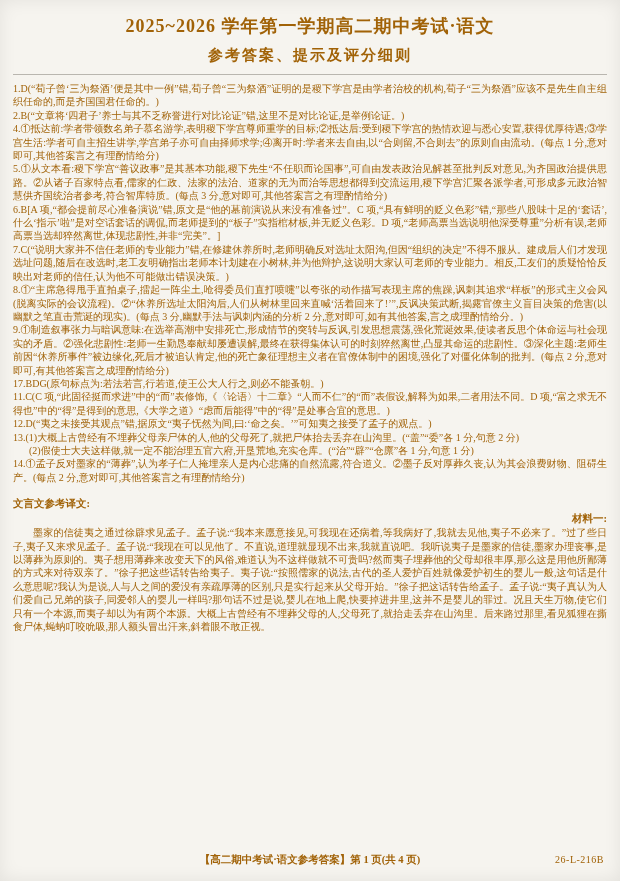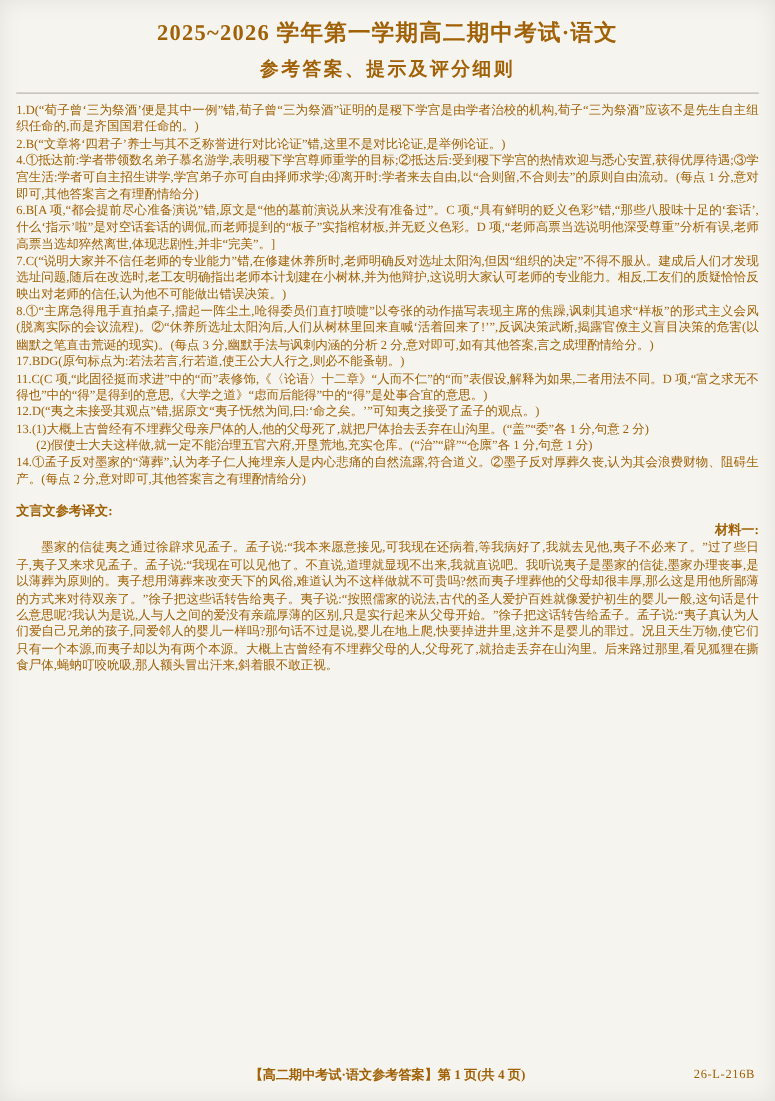--- a/index.html
+++ b/index.html
@@ -85,23 +85,25 @@
 <div class="page">
 
   <div class="title">2025~2026 学年第一学期高二期中考试·语文</div>
   <div class="subtitle">参考答案、提示及评分细则</div>
   <div class="rule"></div>
 
   <div class="body-text">
       <p>1.D(“荀子曾‘三为祭酒’便是其中一例”错,荀子曾“三为祭酒”证明的是稷下学宫是由学者治校的机构,荀子“三为祭酒”应该不是先生自主组织任命的,而是齐国国君任命的。)</p>
       <p>2.B(“文章将‘四君子’养士与其不乏称誉进行对比论证”错,这里不是对比论证,是举例论证。)</p>
       <p>4.①抵达前:学者带领数名弟子慕名游学,表明稷下学宫尊师重学的目标;②抵达后:受到稷下学宫的热情欢迎与悉心安置,获得优厚待遇;③学宫生活:学者可自主招生讲学,学宫弟子亦可自由择师求学;④离开时:学者来去自由,以“合则留,不合则去”的原则自由流动。(每点 1 分,意对即可,其他答案言之有理酌情给分)</p>
+      <p>5.①从文本看:稷下学宫“善议政事”是其基本功能,稷下先生“不任职而论国事”,可自由发表政治见解甚至批判反对意见,为齐国政治提供思路。②从诸子百家特点看,儒家的仁政、法家的法治、道家的无为而治等思想都得到交流运用,稷下学宫汇聚各派学者,可形成多元政治智慧供齐国统治者参考,符合智库特质。(每点 3 分,意对即可,其他答案言之有理酌情给分)</p>
       <p>6.B[A 项,“都会提前尽心准备演说”错,原文是“他的墓前演说从来没有准备过”。C 项,“具有鲜明的贬义色彩”错,“那些八股味十足的‘套话’,什么‘指示’啦”是对空话套话的调侃,而老师提到的“板子”实指棺材板,并无贬义色彩。D 项,“老师高票当选说明他深受尊重”分析有误,老师高票当选却猝然离世,体现悲剧性,并非“完美”。]</p>
       <p>7.C(“说明大家并不信任老师的专业能力”错,在修建休养所时,老师明确反对选址太阳沟,但因“组织的决定”不得不服从。建成后人们才发现选址问题,随后在改选时,老工友明确指出老师本计划建在小树林,并为他辩护,这说明大家认可老师的专业能力。相反,工友们的质疑恰恰反映出对老师的信任,认为他不可能做出错误决策。)</p>
       <p>8.①“主席急得甩手直拍桌子,擂起一阵尘土,呛得委员们直打喷嚏”以夸张的动作描写表现主席的焦躁,讽刺其追求“样板”的形式主义会风(脱离实际的会议流程)。②“休养所选址太阳沟后,人们从树林里回来直喊‘活着回来了!’”,反讽决策武断,揭露官僚主义盲目决策的危害(以幽默之笔直击荒诞的现实)。(每点 3 分,幽默手法与讽刺内涵的分析 2 分,意对即可,如有其他答案,言之成理酌情给分。)</p>
+      <p>9.①制造叙事张力与暗讽意味:在选举高潮中安排死亡,形成情节的突转与反讽,引发思想震荡,强化荒诞效果,使读者反思个体命运与社会现实的矛盾。②强化悲剧性:老师一生勤恳奉献却屡遭误解,最终在获得集体认可的时刻猝然离世,凸显其命运的悲剧性。③深化主题:老师生前因“休养所事件”被边缘化,死后才被追认肯定,他的死亡象征理想主义者在官僚体制中的困境,强化了对僵化体制的批判。(每点 2 分,意对即可,有其他答案言之成理酌情给分)</p>
       <p>17.BDG(原句标点为:若法若言,行若道,使王公大人行之,则必不能蚤朝。)</p>
       <p>11.C(C 项,“此固径挺而求进”中的“而”表修饰,《〈论语〉十二章》“人而不仁”的“而”表假设,解释为如果,二者用法不同。D 项,“富之求无不得也”中的“得”是得到的意思,《大学之道》“虑而后能得”中的“得”是处事合宜的意思。)</p>
       <p>12.D(“夷之未接受其观点”错,据原文“夷子怃然为间,曰:‘命之矣。’”可知夷之接受了孟子的观点。)</p>
       <p>13.(1)大概上古曾经有不埋葬父母亲尸体的人,他的父母死了,就把尸体抬去丢弃在山沟里。(“盖”“委”各 1 分,句意 2 分)</p>
       <p class="indent2">(2)假使士大夫这样做,就一定不能治理五官六府,开垦荒地,充实仓库。(“治”“辟”“仓廪”各 1 分,句意 1 分)</p>
       <p>14.①孟子反对墨家的“薄葬”,认为孝子仁人掩埋亲人是内心悲痛的自然流露,符合道义。②墨子反对厚葬久丧,认为其会浪费财物、阻碍生产。(每点 2 分,意对即可,其他答案言之有理酌情给分)</p>
     </div>
 
   <div class="trans-heading">文言文参考译文:</div>
   <div class="material-label">材料一:</div>

